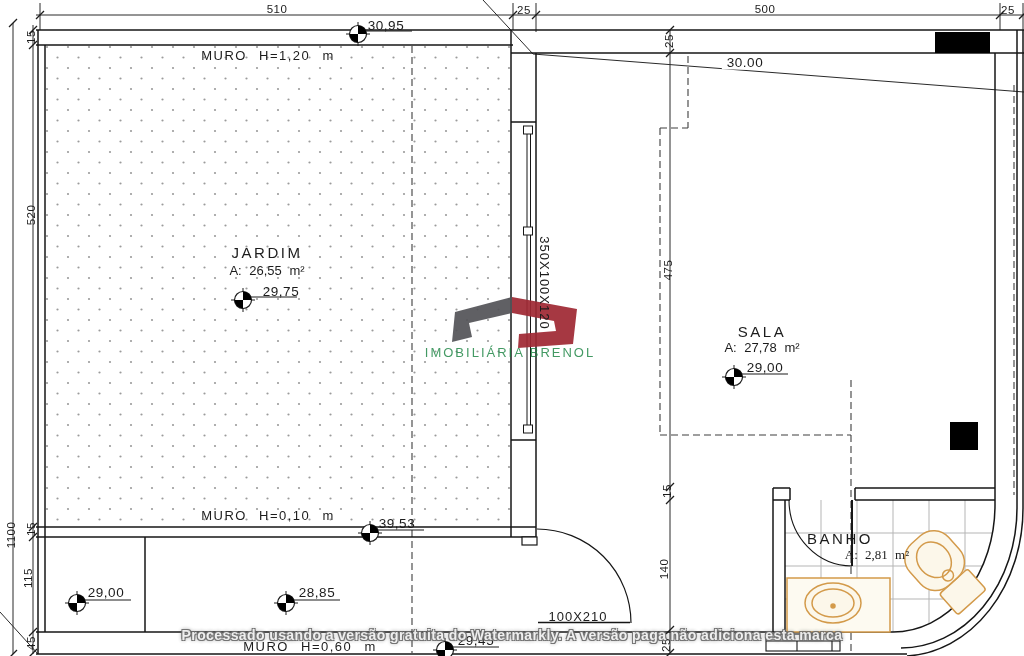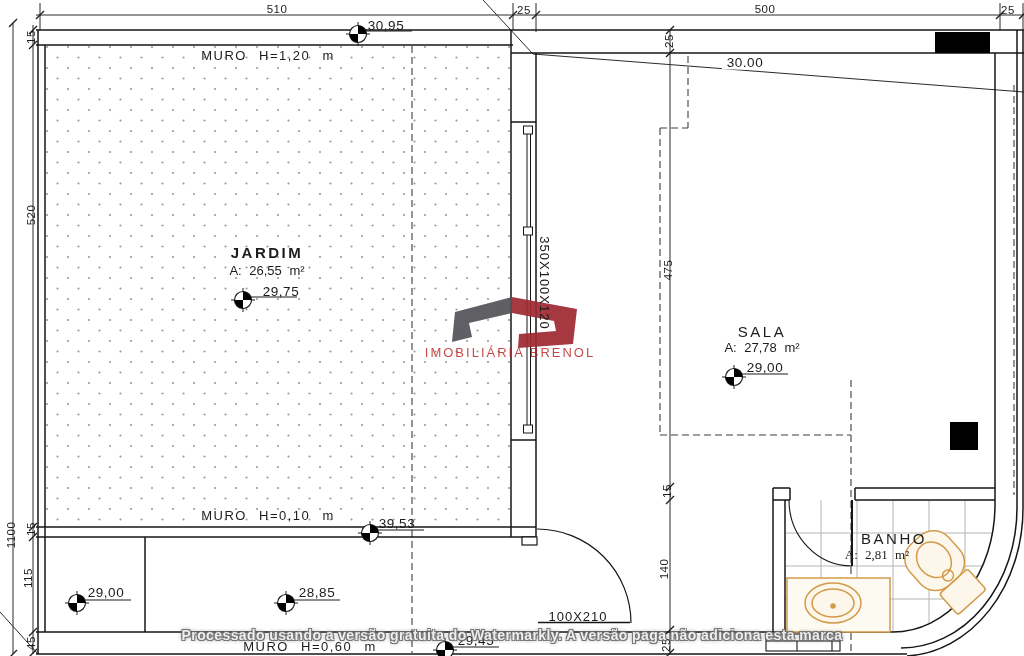--- a/index.html
+++ b/index.html
@@ -11,21 +11,21 @@
   .rot{transform:translate(-50%,-50%) rotate(-90deg);}
   .rot90{transform:translate(-50%,-50%) rotate(90deg);}
   .dim{font-size:11.5px;letter-spacing:.5px;}
   .room{font-size:15px;letter-spacing:2.5px;font-weight:500;}
   .area{font-size:13px;word-spacing:4px;}
   .muro{font-size:13px;letter-spacing:1.5px;word-spacing:7px;}
   .elev{font-size:13.5px;letter-spacing:.5px;}
   .opening{font-size:13px;letter-spacing:1px;}
   .whitebg{background:#fff;padding:0 5px;}
   #logo-text{position:absolute;transform:translate(-50%,-50%);z-index:4;font-size:13px;
-             letter-spacing:2px;color:#b91c1c;opacity:.8;white-space:nowrap;font-weight:500;}
+             letter-spacing:2px;color:#15803d;opacity:.8;white-space:nowrap;font-weight:500;}
   #watermark{position:absolute;left:512px;top:635px;transform:translate(-50%,-50%);z-index:6;
              font-size:14px;font-weight:bold;letter-spacing:.4px;white-space:nowrap;color:#efefef;
              text-shadow:1px 1px 0 #6d6d6d,-1px -1px 0 #6d6d6d,1px -1px 0 #6d6d6d,-1px 1px 0 #6d6d6d,0 0 4px #555;
              opacity:.95;}
 </style>
 </head>
 <body>
 
 <div id="plan-wrap">
 
@@ -226,25 +226,25 @@
 
   <div class="lbl elev" style="left:386px;top:25px;">30,95</div>
   <div class="lbl elev whitebg" style="left:745px;top:62px;">30.00</div>
   <div class="lbl elev" style="left:281px;top:291px;">29,75</div>
   <div class="lbl elev" style="left:765px;top:367px;">29,00</div>
   <div class="lbl elev" style="left:397px;top:523px;">39,53</div>
   <div class="lbl elev" style="left:106px;top:592px;">29,00</div>
   <div class="lbl elev" style="left:317px;top:592px;">28,85</div>
   <div class="lbl elev" style="left:476px;top:640px;">29,45</div>
 
-  <div class="lbl room" style="left:267px;top:252px;font-weight:bold;">JARDIM</div>
+  <div class="lbl room" style="left:267px;top:252px;">JARDIM</div>
   <div class="lbl area" style="left:267px;top:270px;">A:  26,55  m²</div>
   <div class="lbl room" style="left:762px;top:331px;">SALA</div>
   <div class="lbl area" style="left:762px;top:347px;">A:  27,78  m²</div>
-  <div class="lbl room" style="left:894px;top:538px;">BANHO</div>
+  <div class="lbl room" style="left:840px;top:538px;">BANHO</div>
   <div class="lbl area" style="left:877px;top:555px;font-family:Liberation Serif, serif;">A:  2,81  m²</div>
 
   <div class="lbl rot90 opening" style="left:544px;top:283px;">350X100X120</div>
   <div class="lbl opening" style="left:578px;top:616px;">100X210</div>
 
   <div id="logo-text" style="left:510px;top:352px;">IMOBILIÁRIA BRENOL</div>
 
   <div id="watermark">Processado usando a versão gratuita do Watermarkly. A versão paga não adiciona esta marca</div>
 </div>
 

